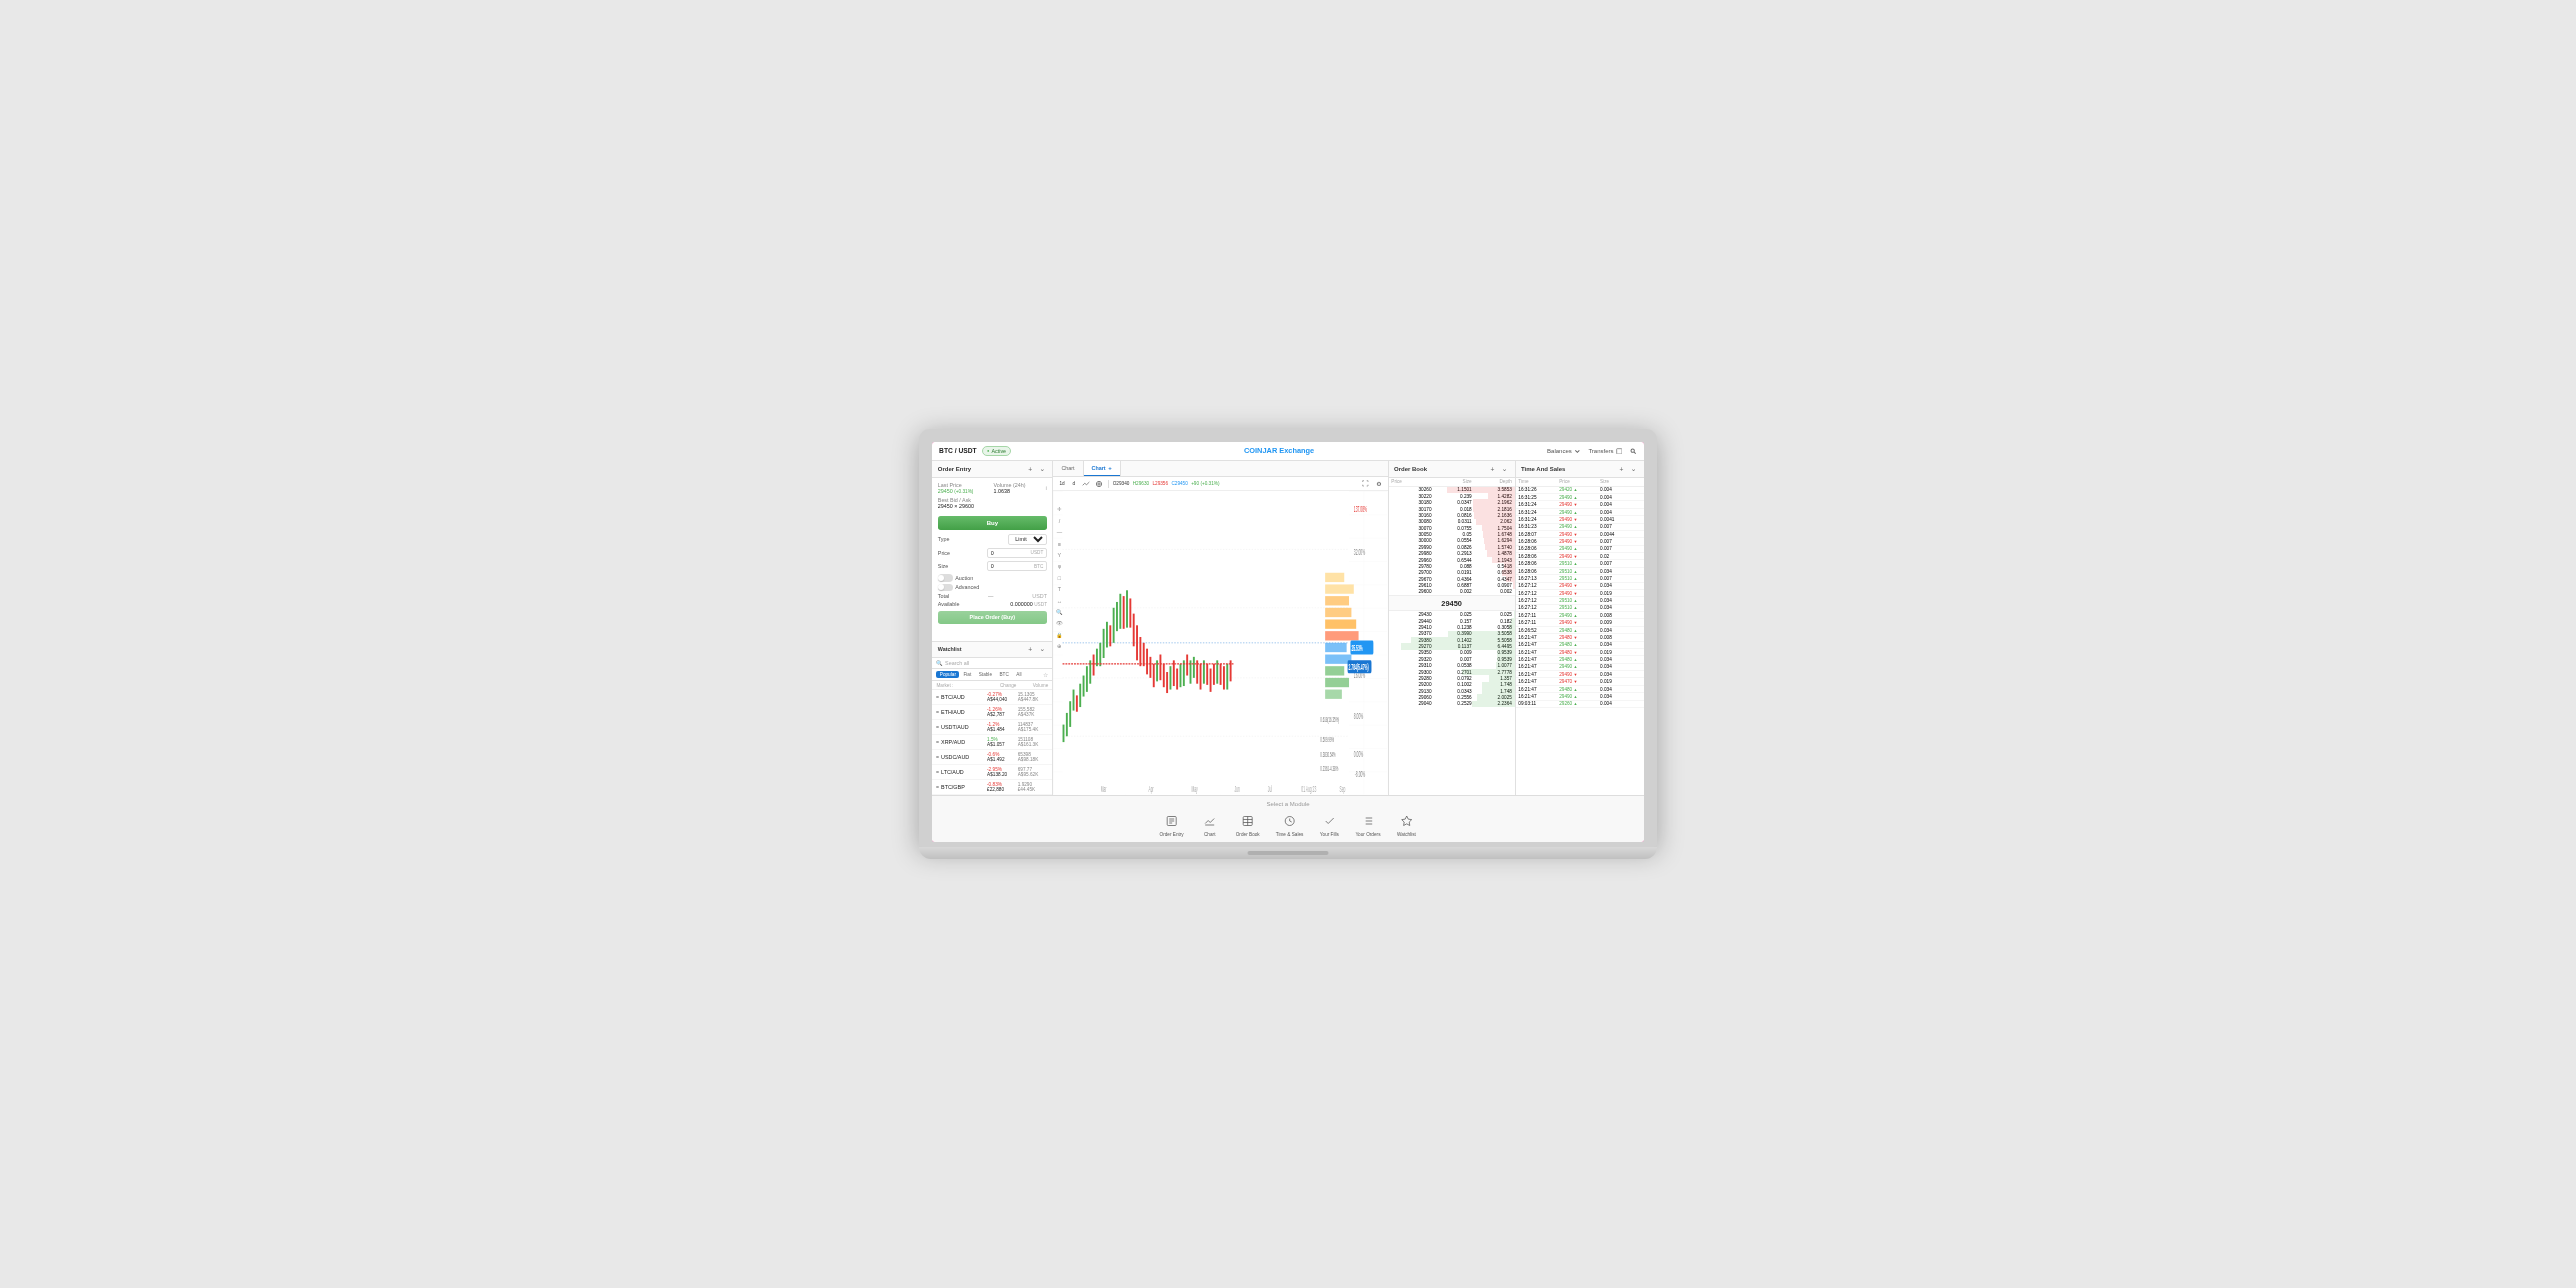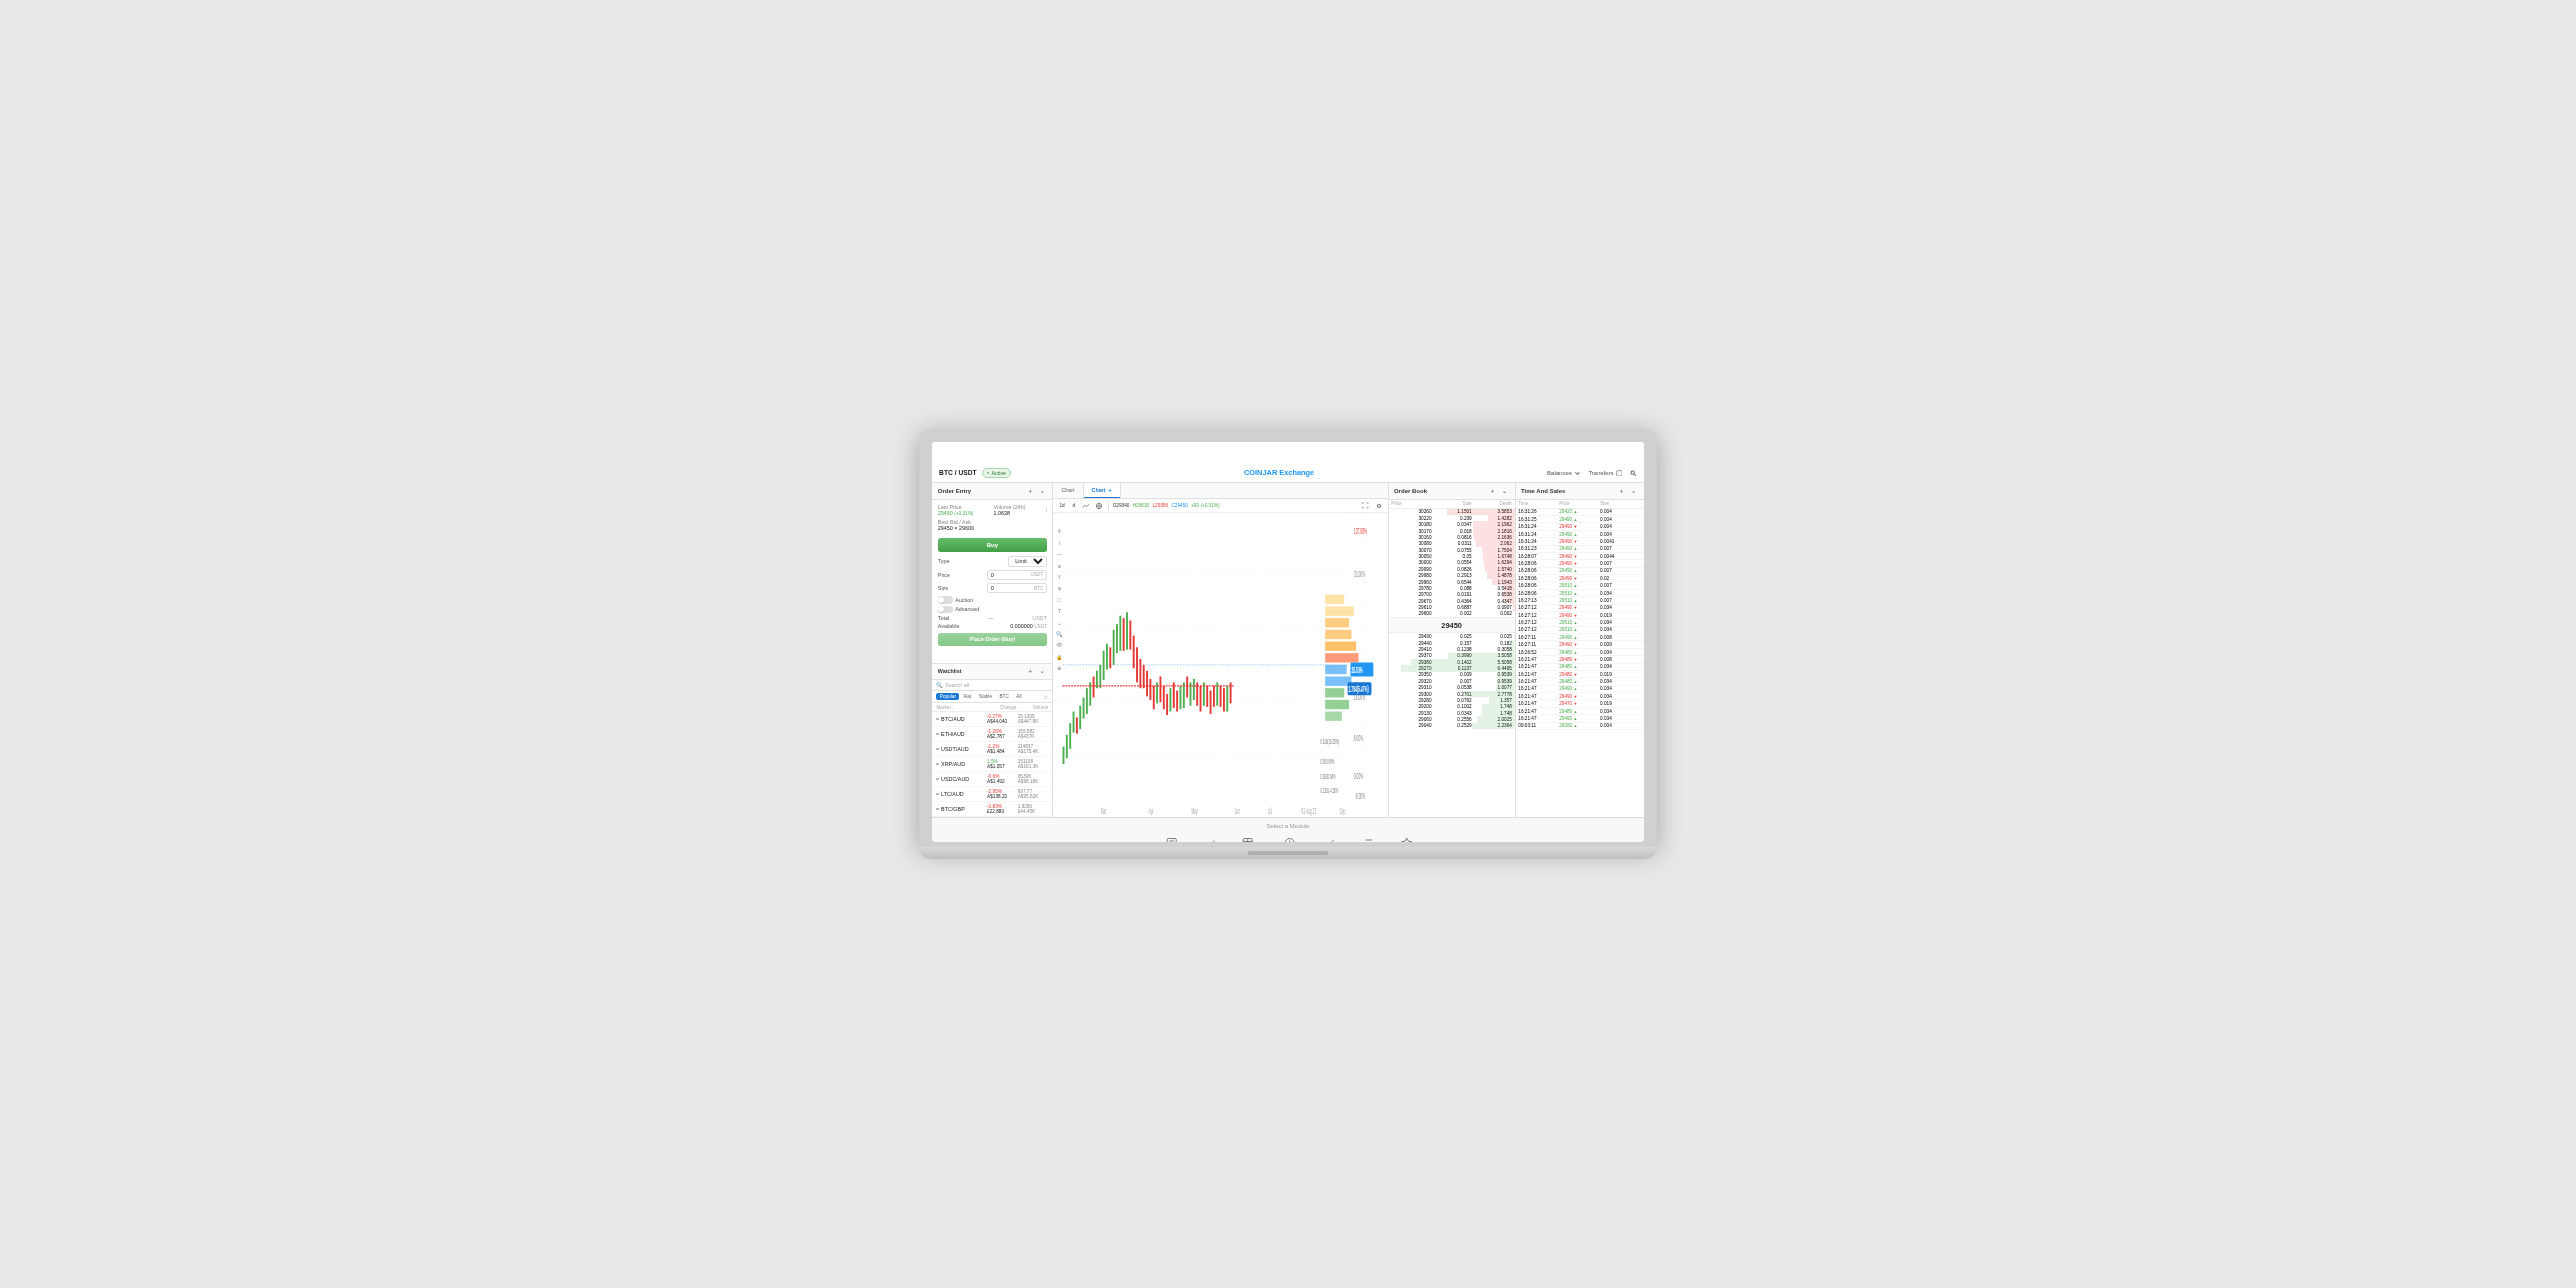--- a/index.html
+++ b/index.html
@@ -50,21 +50,20 @@
     }
 
     
     .app {
       width: 100%;
       height: 100%;
       display: flex;
       flex-direction: column;
       font-size: 6px;
       background: #ec4899;
-      margin-top: 22px;
     }
 
     
     .topnav {
       background: #fff;
       border-bottom: 0.7px solid #e0e0e0;
       height: 19px;
       display: flex;
       align-items: center;
       padding: 0 6.7px;

